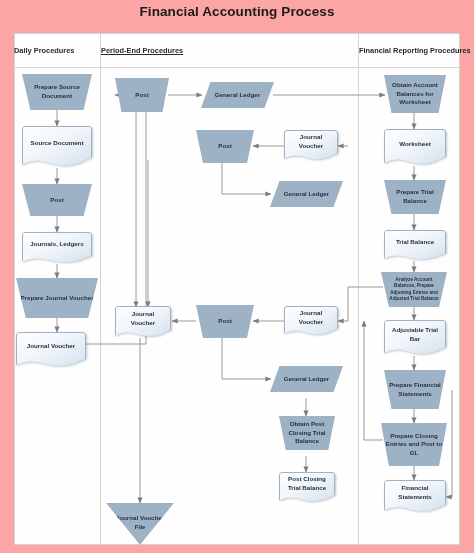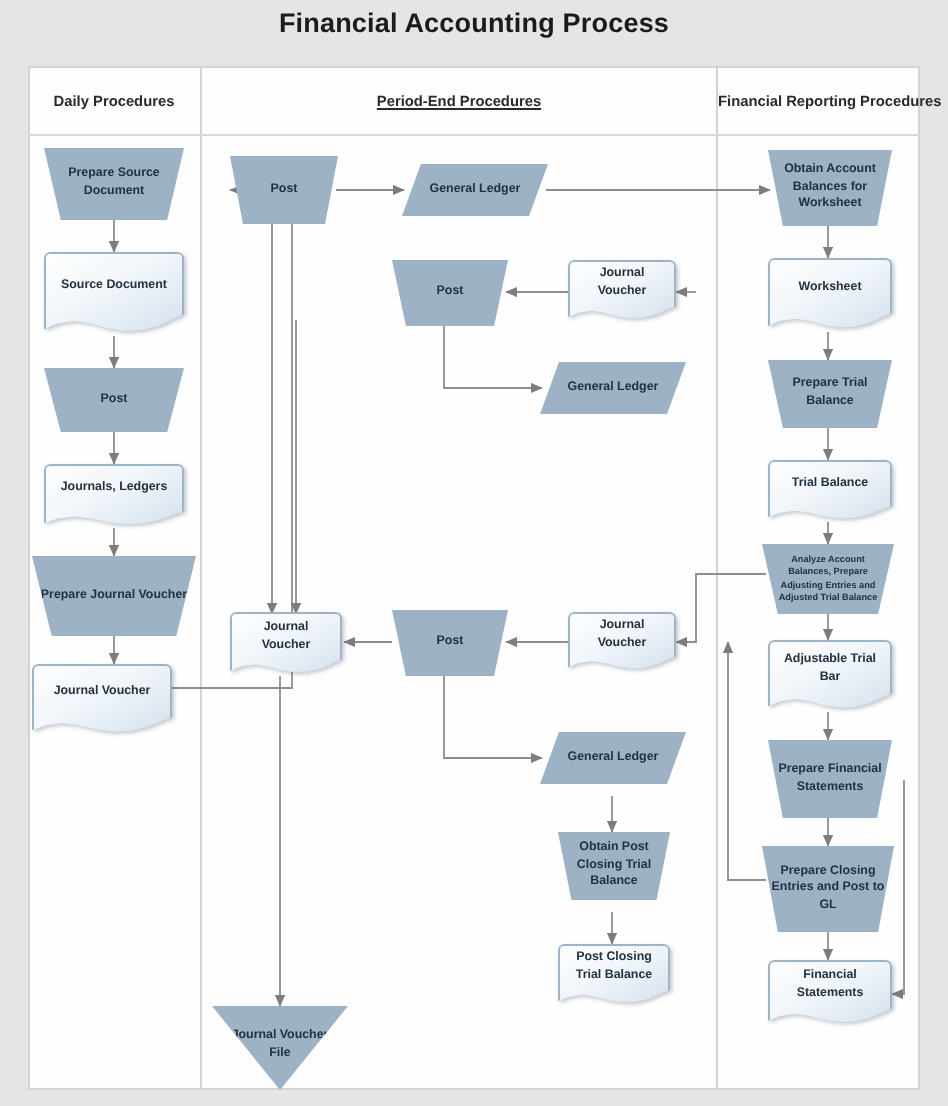--- a/index.html
+++ b/index.html
@@ -6,21 +6,21 @@
   html, body {
     margin: 0; padding: 0;
     width: 474px; height: 553px;
     background: #ffffff;
     font-family: "Liberation Sans", sans-serif;
   }
   #root {
     position: relative;
     width: 474px; height: 553px;
     overflow: hidden;
-    background: #e5e5e5;
+    background: #fca5a5;
   }
   #title {
     position: absolute;
     left: 0; top: 4px; width: 474px;
     text-align: center;
     font-size: 13.5px;
     font-weight: bold;
     color: #1b1b1b;
     letter-spacing: 0.1px;
   }
@@ -39,21 +39,20 @@
   }
   .lane-head-rule {
     position: absolute;
     left: 14px; top: 67px;
     width: 446px; height: 1px;
     background: #d8d8d8;
   }
   .lane-title {
     position: absolute;
     top: 42px; height: 18px;
-    text-align: center;
     font-size: 7.4px;
     font-weight: bold;
     color: #2a2a2a;
     line-height: 18px;
     white-space: nowrap;
   }
 
   
   #wires {
     position: absolute; left: 0; top: 0;

